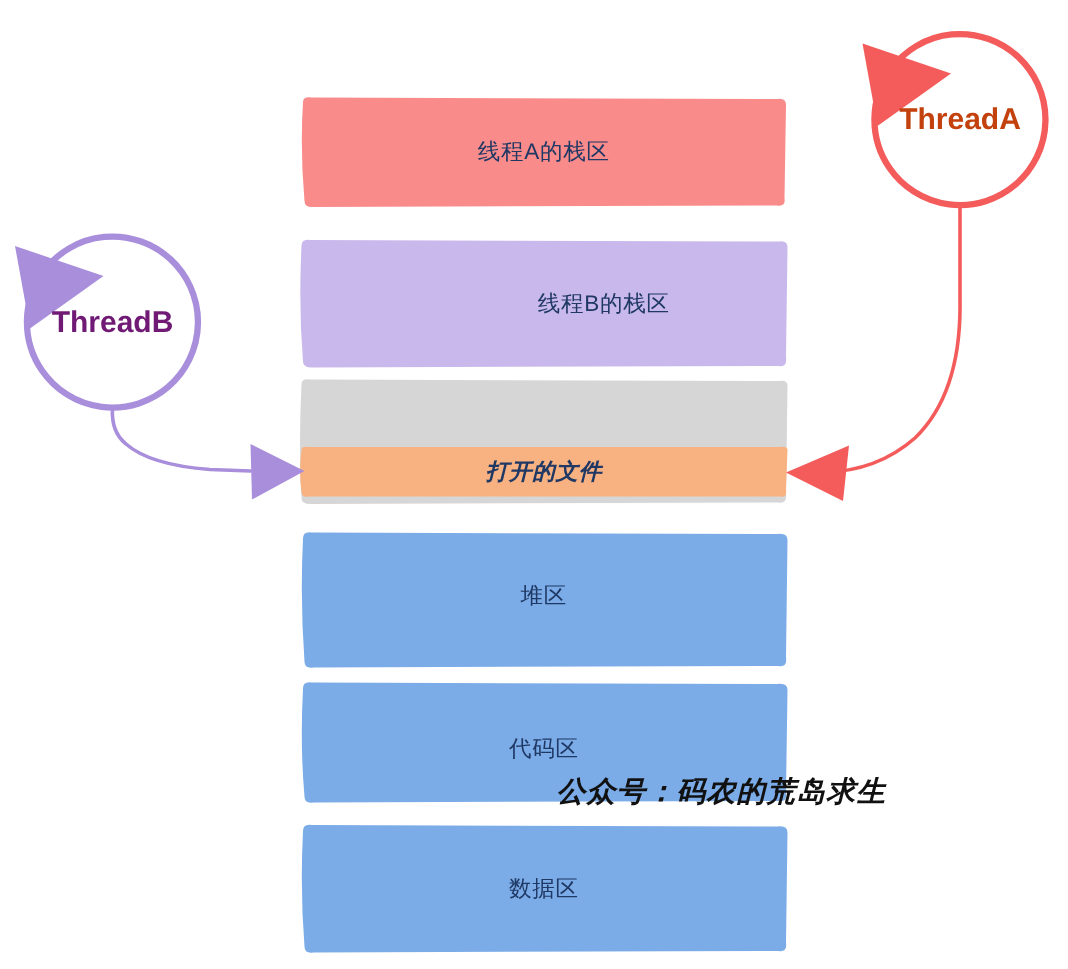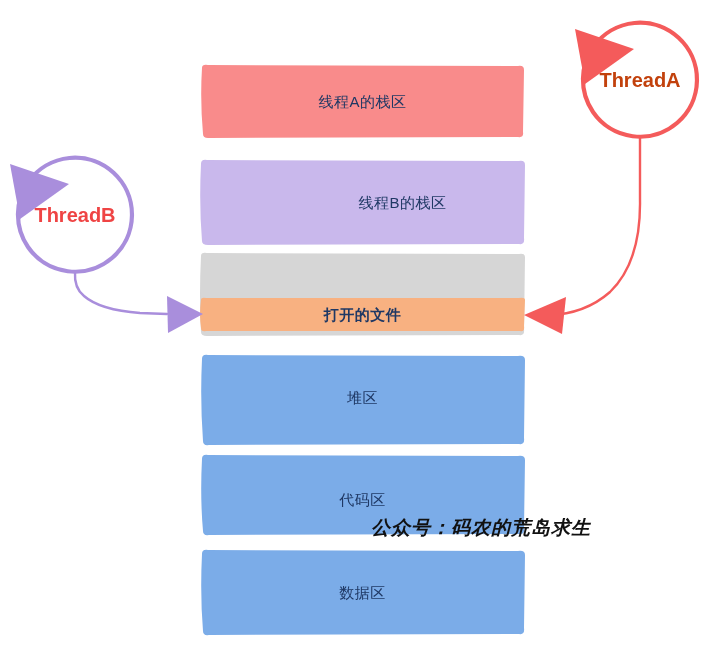--- a/index.html
+++ b/index.html
@@ -28,20 +28,21 @@
     box-sizing: border-box;
   }
   .block-label {
     color: #1F3864;
     font-size: 15px;
     font-family: "Liberation Sans", sans-serif;
     letter-spacing: 0.5px;
     line-height: 1;
   }
   .block-label.italic {
+    font-style: italic;
     font-weight: 600;
   }
   .thread-circle {
     position: absolute;
     display: flex;
     align-items: center;
     justify-content: center;
     pointer-events: none;
   }
   .thread-label {
@@ -134,16 +135,16 @@
 
 <div class="block" style="left:200px; top:539px; width:325px; height:106px;">
   <span class="block-label">数据区</span>
 </div>
 
 <div class="thread-circle" style="left:583px; top:23px; width:114px; height:114px;">
   <span class="thread-label" style="color:#c2410c;">ThreadA</span>
 </div>
 
 <div class="thread-circle" style="left:18px; top:158px; width:114px; height:114px;">
-  <span class="thread-label" style="color:#ef4444;">ThreadB</span>
+  <span class="thread-label" style="color:#701a75;">ThreadB</span>
 </div>
 
 <div id="watermark">公众号：码农的荒岛求生</div>
 
 </body></html>

